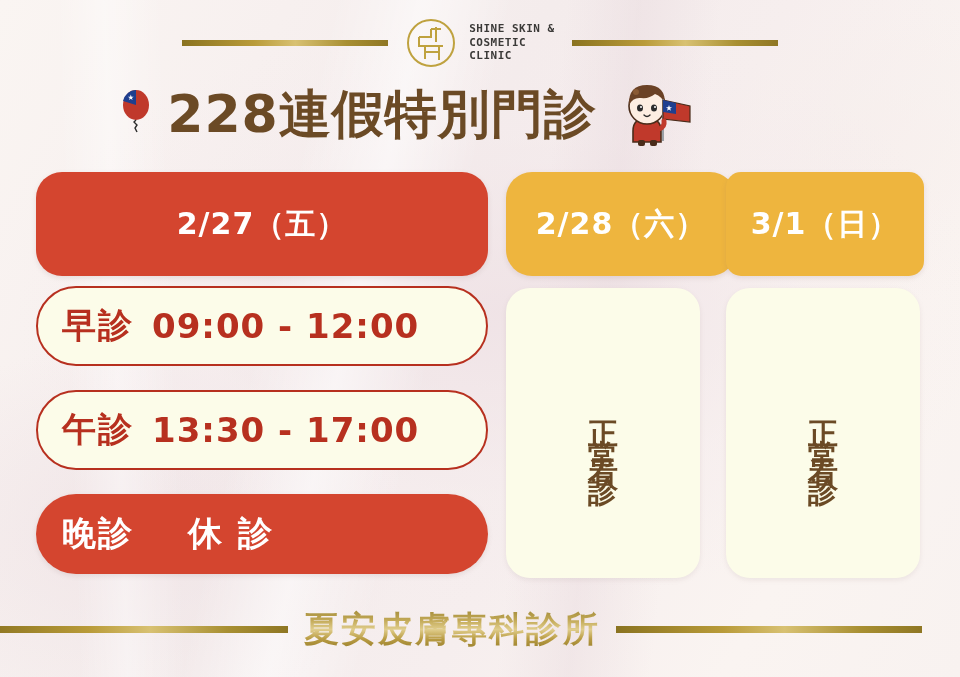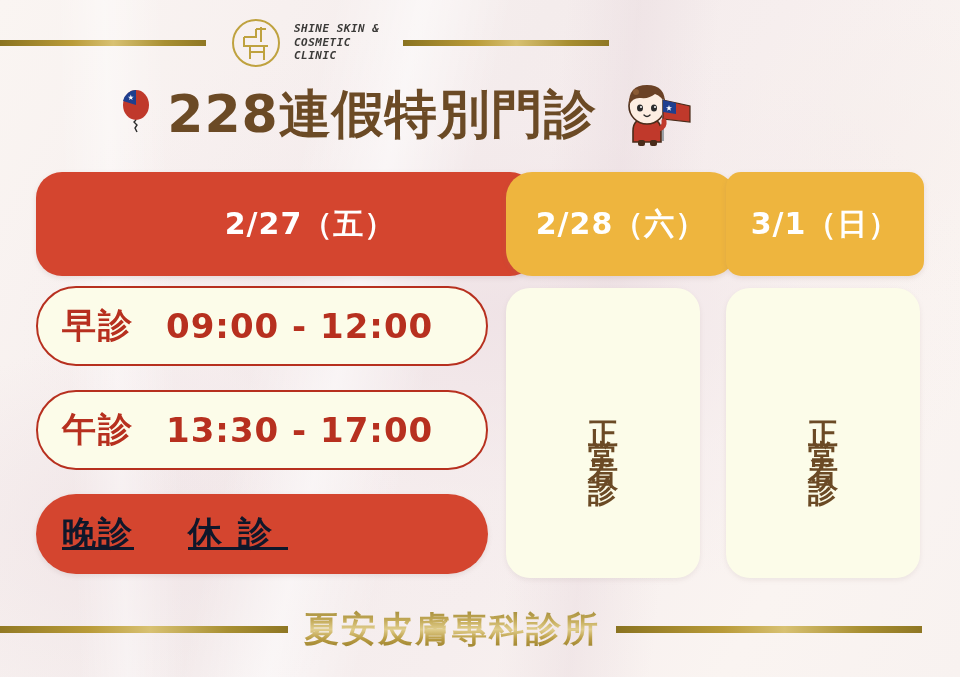--- a/index.html
+++ b/index.html
@@ -38,23 +38,22 @@
 
   
   .header {
     position: absolute;
     top: 12px;
     left: 0;
     width: 960px;
     height: 62px;
     display: flex;
     align-items: center;
-    justify-content: flex-start;
-    gap: 8px;
-    font-style: italic;
+    justify-content: center;
+    gap: 1px;
   }
   .rule {
     height: 6px;
     background: linear-gradient(90deg, #8a7320 0%, #b99b39 35%, #d8c172 55%, #a88f32 80%, #8f7724 100%);
     flex: 0 0 auto;
   }
   .rule.left  { width: 206px; margin-right: 16px; }
   .rule.right { width: 206px; margin-left: 16px; }
 
   .brand {
@@ -122,21 +121,21 @@
     align-items: center;
     justify-content: center;
     box-shadow: 0 2px 5px rgba(140,110,110,0.16);
     color: #fff;
     font-size: 30px;
     letter-spacing: 1px;
     font-family: "DejaVu Sans", "Liberation Sans", sans-serif;
     font-weight: 600;
     white-space: nowrap;
   }
-  .pill-fri { left: 0px;   width: 452px; background: #d4452f; padding-left: 48px; }
+  .pill-fri { left: 0px;   width: 452px; background: #d4452f; }
   .pill-sat { left: 470px; width: 230px; background: #eeb53e; }
   .pill-sun { left: 690px; width: 198px; background: #eeb53e; border-radius: 15px; }
 
   
   .sched {
     position: absolute;
     top: 286px;
     left: 36px;
     width: 452px;
   }
@@ -150,31 +149,30 @@
     font-family: "DejaVu Sans", "Liberation Sans", sans-serif;
     font-size: 34px;
     font-weight: 600;
   }
   .sched-row.open {
     background: #fcfce9;
     border: 2px solid #b7301f;
     color: #b7301f;
     padding: 0 24px;
     justify-content: flex-start;
-    gap: 32px;
+    gap: 18px;
   }
   .sched-row.closed {
     background: #d4452f;
-    color: #0f172a;
+    color: #ffffff;
     padding: 0 24px;
     justify-content: flex-start;
     gap: 18px;
     border: 2px solid transparent;
     box-shadow: 0 2px 5px rgba(140,110,110,0.16);
-    text-decoration: underline;
   }
   .sched-label { letter-spacing: 2px; }
   .sched-value { letter-spacing: 1px; }
   .sched-row.closed .sched-value {
     letter-spacing: 16px;
     margin-left: 36px;
   }
 
   
   .status-card {

